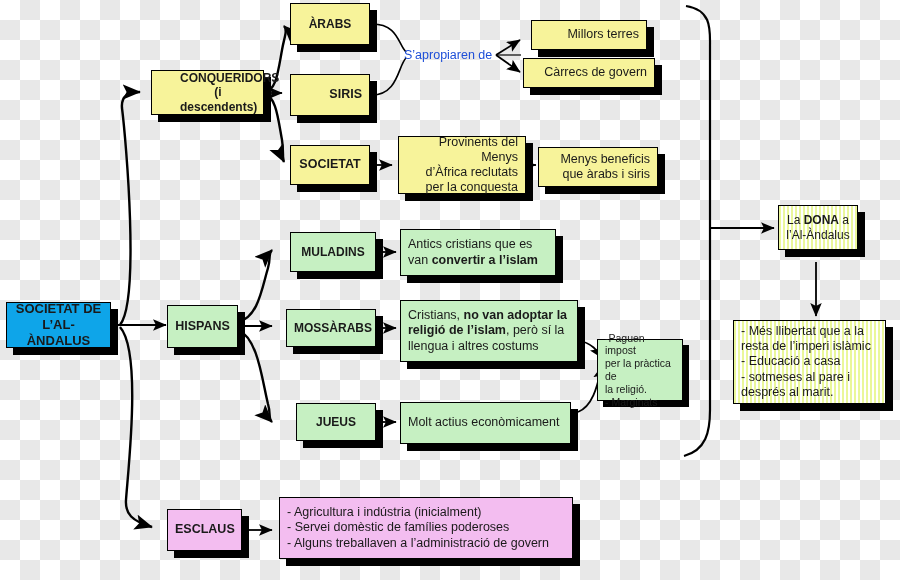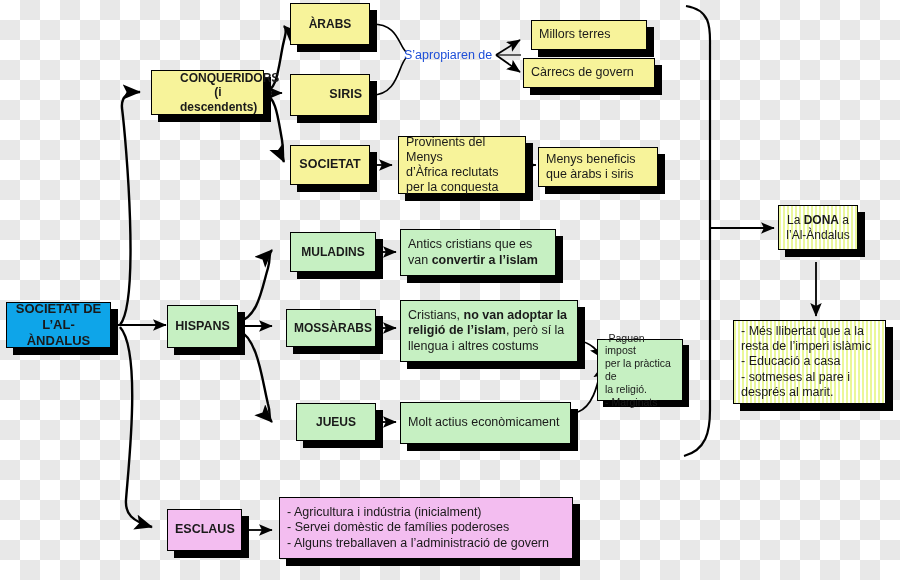--- a/index.html
+++ b/index.html
@@ -23,21 +23,21 @@
     border:1.5px solid #000;
     box-shadow:7px 7px 0 0 #000;
     display:flex;
     align-items:center;
     justify-content:flex-start;
     padding:4px 7px;
     line-height:1.22;
     color:#1a1a1a;
   }
   .node.center{justify-content:center;text-align:center;}
-  .yellow{background:#f7f39a;}
+  .yellow{background:#f7f39a;text-align:right;}
   .green{background:#c6f0c2;}
   .orange{background:#0ea5e9;}
   .pink{background:#f3bdf0;}
   .striped{
     background:
       repeating-linear-gradient(90deg,#eaf79a 0 2px,#ffffff 2px 4px);
   }
   .lbl{display:block;width:100%;}
   b{font-weight:bold;}
 

